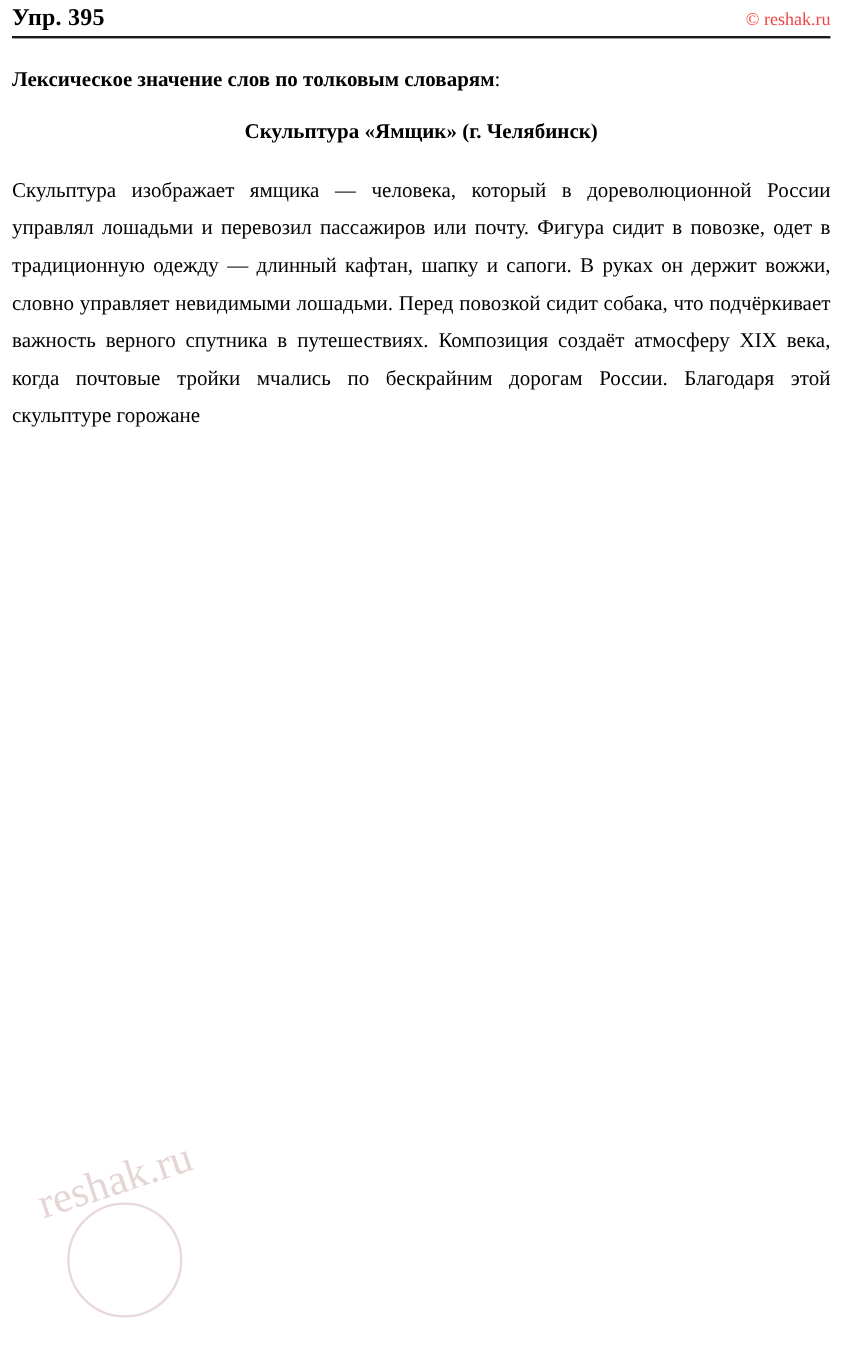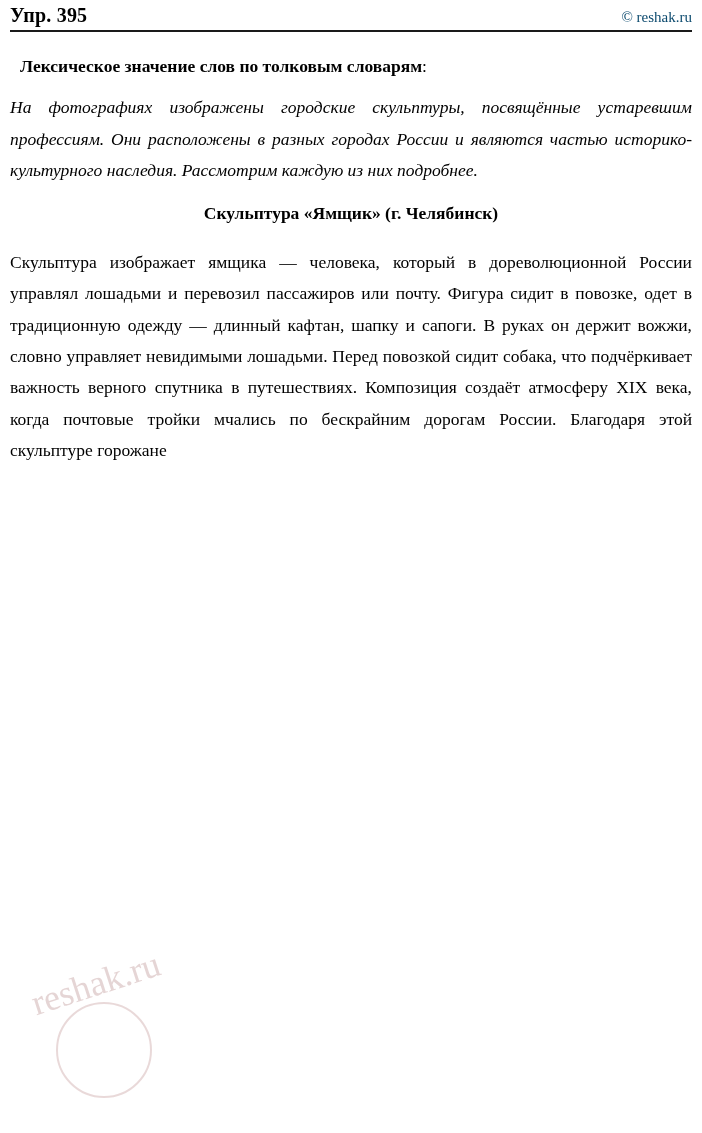--- a/index.html
+++ b/index.html
@@ -31,41 +31,41 @@
     padding-bottom: 3px;
     border-bottom: 2px solid #1a1a1a;
   }
   .header-title {
     font-size: 20px;
     font-weight: bold;
     letter-spacing: 0.2px;
   }
   .header-brand {
     font-size: 15px;
-    color: #0c4a6e;
+    color: #ef4444;
     font-family: "Liberation Serif", "DejaVu Serif", serif;
   }
   
   .content {
     padding-top: 10px;
     font-size: 17.5px;
     line-height: 1.79;
   }
   p.just {
     margin: 0 0 0 0;
     text-align: justify;
     text-justify: inter-word;
   }
   .bold {
     font-weight: bold;
   }
   .heading-line {
     font-weight: bold;
     font-size: 17.5px;
-    margin: 9px 0 4px 10px;
+    margin: 9px 0 4px 0;
   }
   .italic-block {
     font-style: italic;
     text-align: justify;
     margin: 10px 0 6px 0;
   }
   ul.deflist {
     list-style: none;
     margin: 8px 0 4px 0;
     padding: 0;
@@ -136,21 +136,20 @@
   <div class="content">
 
 
     <div class="heading-line">
       <span>Лексическое значение слов по толковым словарям</span><span class="colon" style="font-weight:normal">:</span>
     </div>
 
     <ul class="deflist">
     </ul>
 
-    <p class="italic-block">На фотографиях изображены городские скульптуры, посвящённые устаревшим профессиям. Они расположены в разных городах России и являются частью историко-культурного наследия. Рассмотрим каждую из них подробнее.</p>
 
     <p class="sect-title">Скульптура «Ямщик» (г. Челябинск)</p>
 
     <p class="body-block">Скульптура изображает ямщика — человека, который в дореволюционной России управлял лошадьми и перевозил пассажиров или почту. Фигура сидит в повозке, одет в традиционную одежду — длинный кафтан, шапку и сапоги. В руках он держит вожжи, словно управляет невидимыми лошадьми. Перед повозкой сидит собака, что подчёркивает важность верного спутника в путешествиях. Композиция создаёт атмосферу XIX века, когда почтовые тройки мчались по бескрайним дорогам России. Благодаря этой скульптуре горожане</p>
 
   </div>
 
   <div class="watermark">
     <div class="wm-circle"></div>
     <div class="wm-text">reshak.ru</div>

